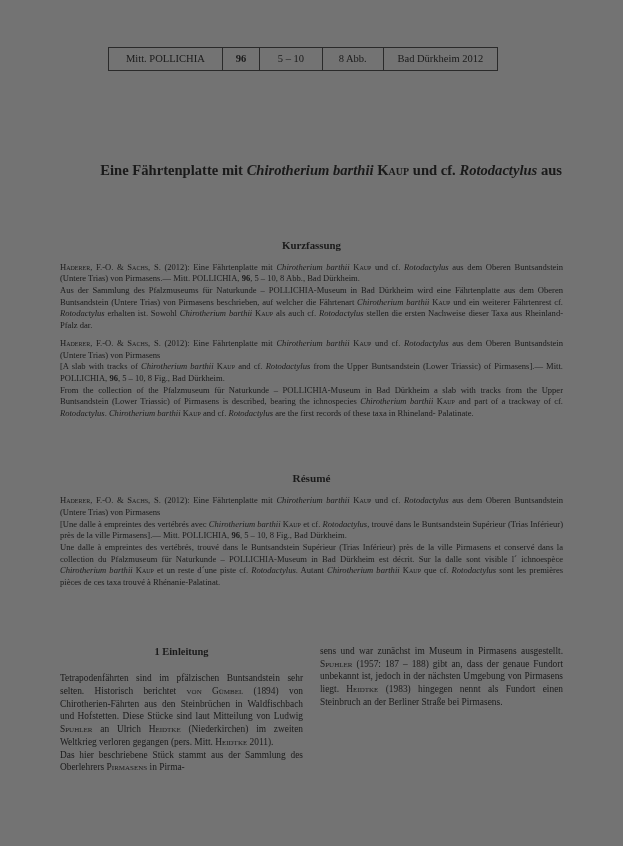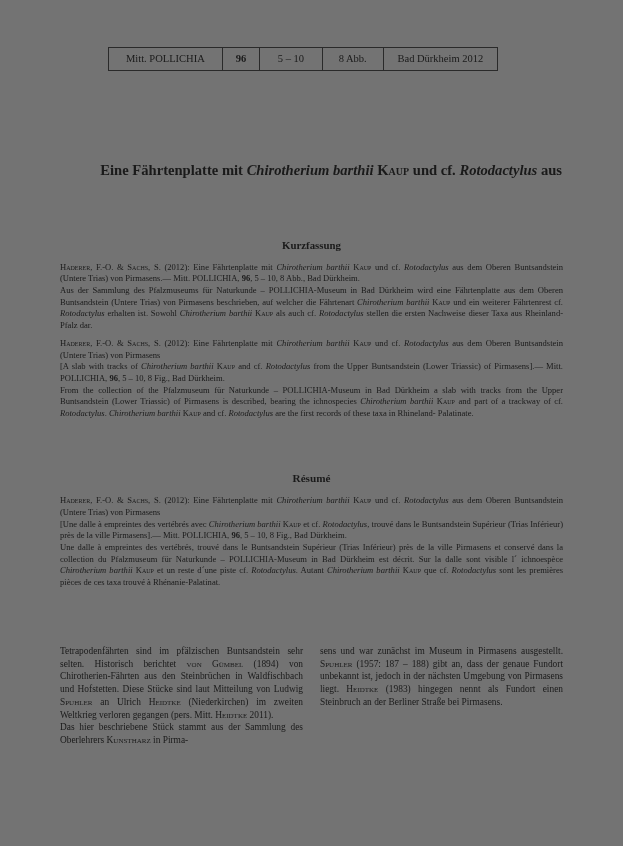--- a/index.html
+++ b/index.html
@@ -167,21 +167,22 @@
   </div>
 
   <div class="abstract" id="resume">
     <div class="section-heading resume-heading">Résumé</div>
     <p><span class="sc">Haderer</span>, F.-O. &amp; <span class="sc">Sachs</span>, S. (2012): Eine Fährtenplatte mit <span class="it">Chirotherium barthii</span> <span class="sc">Kaup</span> und cf. <span class="it">Rotodactylus</span> aus dem Oberen Buntsandstein (Untere Trias) von Pirmasens<br>[Une dalle à empreintes des vertébrés avec <span class="it">Chirotherium barthii</span> <span class="sc">Kaup</span> et cf. <span class="it">Rotodactylus</span>, trouvé dans le Buntsandstein Supérieur (Trias Inférieur) près de la ville Pirmasens].— Mitt. POLLICHIA, <span class="bd">96</span>, 5 – 10, 8 Fig., Bad Dürkheim.</p>
     <p>Une dalle à empreintes des vertébrés, trouvé dans le Buntsandstein Supérieur (Trias Inférieur) près de la ville Pirmasens et conservé dans la collection du Pfalzmuseum für Naturkunde – POLLICHIA-Museum in Bad Dürkheim est décrit. Sur la dalle sont visible l´ ichnoespèce <span class="it">Chirotherium barthii</span> <span class="sc">Kaup</span> et un reste d´une piste cf. <span class="it">Rotodactylus</span>. Autant <span class="it">Chirotherium barthii</span> <span class="sc">Kaup</span> que cf. <span class="it">Rotodactylus</span> sont les premières pièces de ces taxa trouvé à Rhénanie-Palatinat.</p>
   </div>
 
   <div class="body-cols">
     <div class="col col-left">
+      <div class="chapter-heading">1 Einleitung</div>
       <p>Tetrapodenfährten sind im pfälzischen Buntsandstein sehr selten. Historisch berichtet <span class="sc">von Gümbel</span> (1894) von Chirotherien-Fährten aus den Steinbrüchen in Waldfischbach und Hofstetten. Diese Stücke sind laut Mitteilung von Ludwig <span class="sc">Spuhler</span> an Ulrich <span class="sc">Heidtke</span> (Niederkirchen) im zweiten Weltkrieg verloren gegangen (pers. Mitt. <span class="sc">Heidtke</span> 2011).</p>
-      <p>Das hier beschriebene Stück stammt aus der Sammlung des Oberlehrers <span class="sc">Kunstharz</span> in Pirma-</p>
+      <p>Das hier beschriebene Stück stammt aus der Sammlung des Oberlehrers <span class="sc">Pirmasens</span> in Pirma-</p>
     </div>
     <div class="col col-right">
       <p>sens und war zunächst im Museum in Pirmasens ausgestellt. <span class="sc">Spuhler</span> (1957: 187 – 188) gibt an, dass der genaue Fundort unbekannt ist, jedoch in der nächsten Umgebung von Pirmasens liegt. <span class="sc">Heidtke</span> (1983) hingegen nennt als Fundort einen Steinbruch an der Berliner Straße bei Pirmasens.</p>
     </div>
   </div>
 
 </div>
 
 </body></html>

